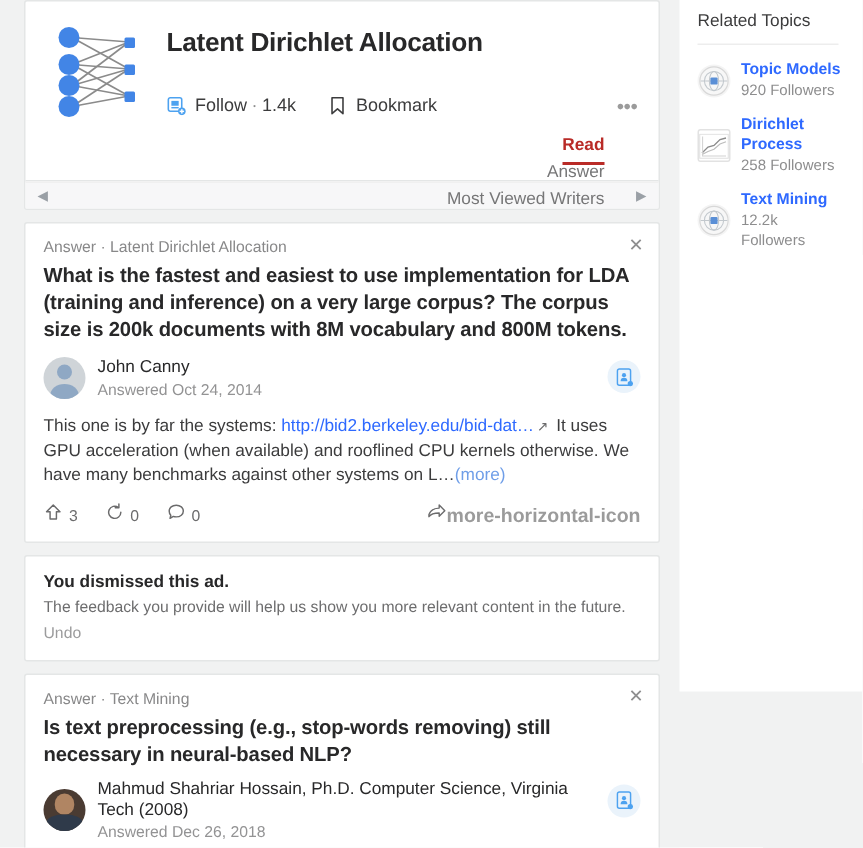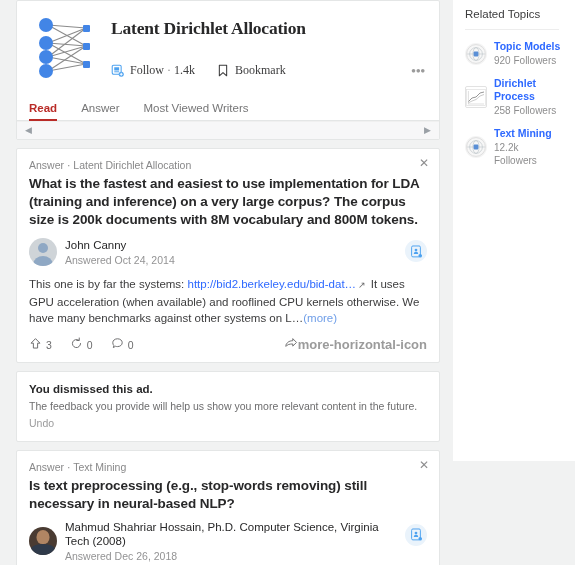--- a/index.html
+++ b/index.html
@@ -36,21 +36,21 @@
   }
 
   
   .topic-header { padding: 0; }
   .topic-top { display: flex; padding: 10px 12px 0 12px; }
   .topic-logo {
     width: 72px; height: 72px; flex: 0 0 72px;
     margin-right: 10px;
     display: flex; align-items: center; justify-content: center;
   }
-  .topic-head-right { flex: 1; padding-top: 6px; font-family: Liberation Serif, serif; }
+  .topic-head-right { flex: 1; padding-top: 6px; }
   .topic-title {
     font-size: 17.5px; font-weight: bold; color: #282829;
     letter-spacing: -0.2px;
     line-height: 22px;
   }
   .topic-actions {
     display: flex; align-items: center;
     margin-top: 20px; position: relative; height: 22px;
   }
   .act { display: flex; align-items: center; font-size: 12px; color: #3c3c3d; }
@@ -63,20 +63,21 @@
     color: #9b9b9b; font-size: 13px; letter-spacing: 0px;
     font-weight: bold;
   }
 
   
   .tabs {
     display: flex; align-items: flex-end;
     padding: 0 12px; height: 30px;
     border-bottom: 1px solid #e4e6e6;
     margin-top: 8px;
+    flex-direction: column;
   }
   .tab {
     font-size: 11.5px; color: #767677;
     padding: 0 0 6px 0; margin-right: 24px;
     position: relative; cursor: pointer;
   }
   .tab.active { color: #b92b27; font-weight: bold; }
   .tab.active::after {
     content: ""; position: absolute; left: 0; right: 0; bottom: -1px;
     height: 2px; background: #b92b27;

